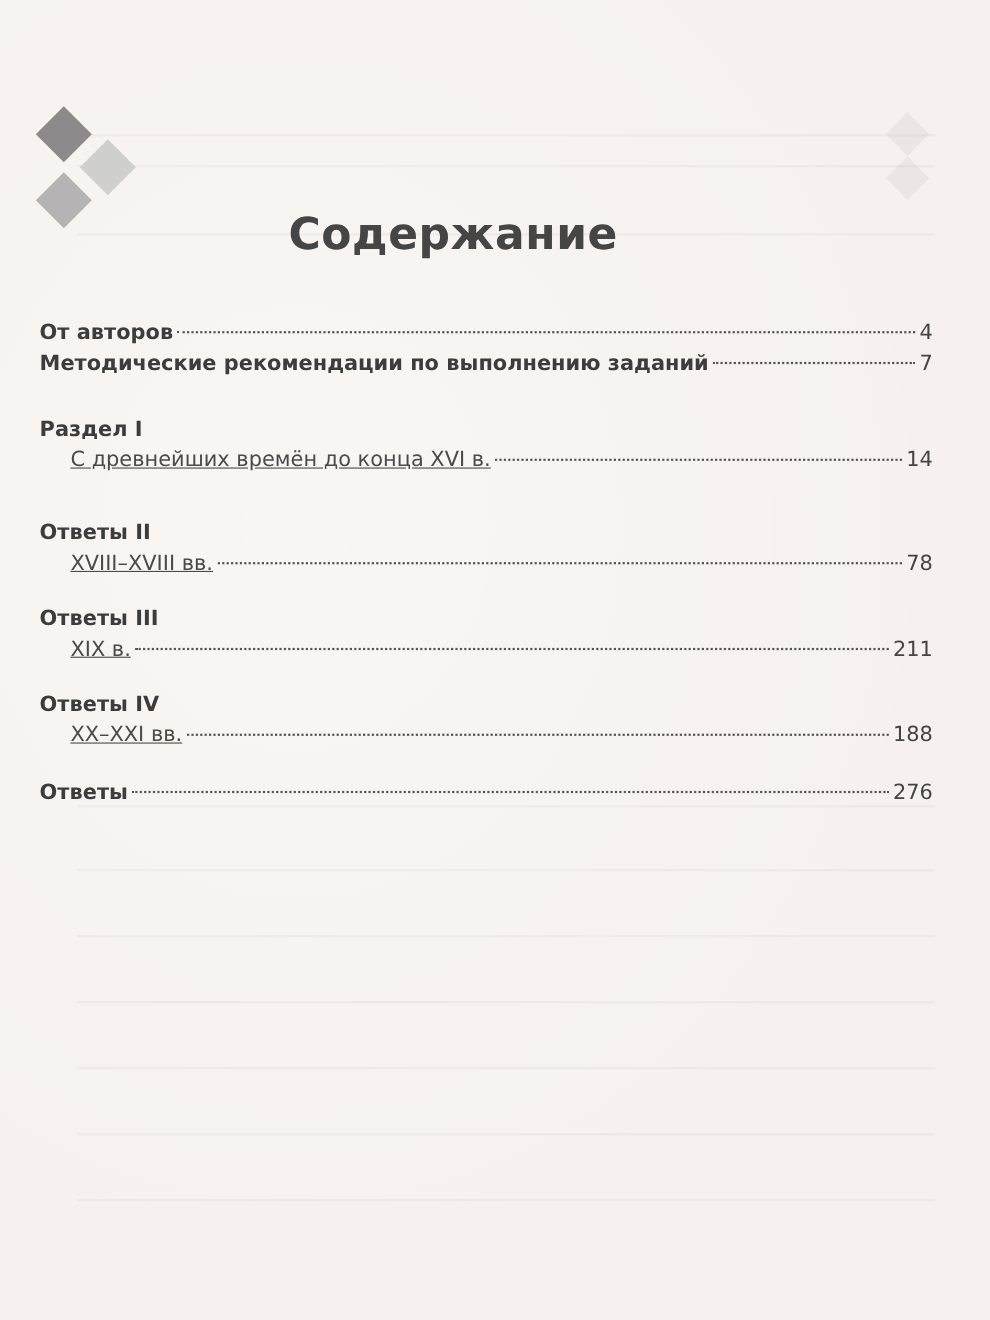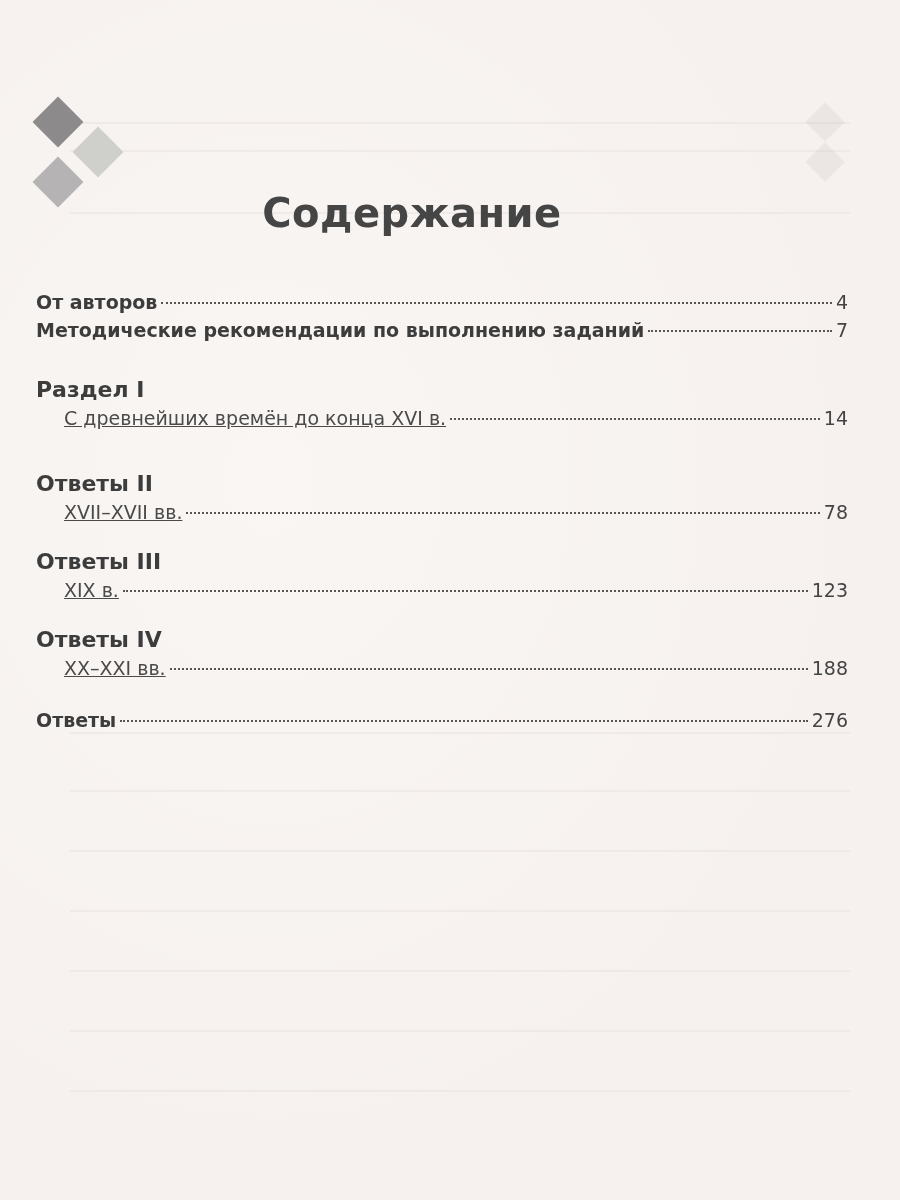--- a/index.html
+++ b/index.html
@@ -43,21 +43,21 @@
     }
     .row .label { white-space: nowrap; }
     .row .dots {
       flex: 1; overflow: hidden; white-space: nowrap; margin: 0 4px;
       border-bottom: 2px dotted #555; height: 0; position: relative; top: -5px;
     }
     .row .page-num { white-space: nowrap; font-weight: normal; color: #444; }
     .row.bold .label { font-weight: bold; color: #3c3c3c; }
     .row.sub { padding-left: 28px; }
     .row.sub .label { font-weight: normal; color: #4a4a4a; text-decoration: underline; }
-    .section-head { font-size: 22px; font-weight: bold; line-height: 28px; color: #3c3c3c; }
+    .section-head { font-size: 19px; font-weight: bold; line-height: 28px; color: #3c3c3c; }
   </style>
 </head>
 <body>
 
 <div class="page">
   <div class="bleed" style="top:122px"></div>
   <div class="bleed" style="top:150px"></div>
   <div class="bleed" style="top:212px"></div>
   <div class="bleed" style="top:732px"></div>
   <div class="bleed" style="top:790px"></div>
@@ -96,31 +96,31 @@
     <div class="section-head">Раздел I</div>
     <div class="row sub">
       <span class="label">С древнейших времён до конца XVI в.</span>
       <span class="dots"></span>
       <span class="page-num">14</span>
     </div>
 
     <div style="height:38px"></div>
     <div class="section-head">Ответы II</div>
     <div class="row sub">
-      <span class="label">XVII–XVII вв.</span>
+      <span class="label">XVIII–XVIII вв.</span>
       <span class="dots"></span>
       <span class="page-num">78</span>
     </div>
 
     <div style="height:22px"></div>
     <div class="section-head">Ответы III</div>
     <div class="row sub">
       <span class="label">XIX в.</span>
       <span class="dots"></span>
-      <span class="page-num">123</span>
+      <span class="page-num">211</span>
     </div>
 
     <div style="height:22px"></div>
     <div class="section-head">Ответы IV</div>
     <div class="row sub">
       <span class="label">XX–XXI вв.</span>
       <span class="dots"></span>
       <span class="page-num">188</span>
     </div>
 

